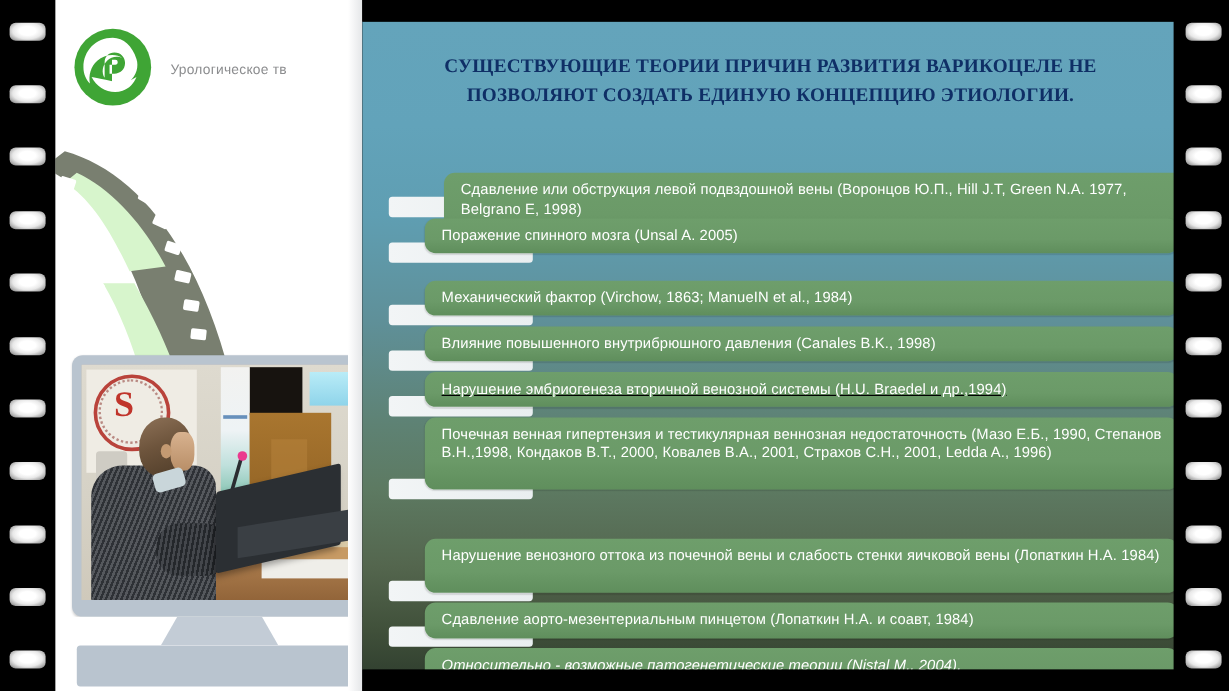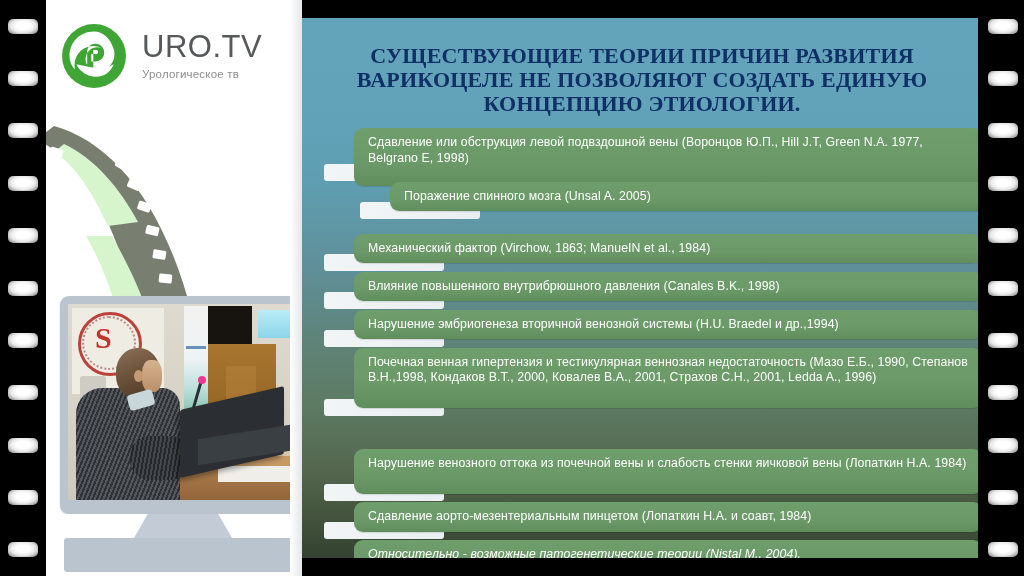--- a/index.html
+++ b/index.html
@@ -87,21 +87,21 @@
   .ph-nameplate{position:absolute;left:150px;top:162px;width:84px;height:16px;background:#efeee9;}
   .ph-sidebody{position:absolute;left:206px;top:136px;width:28px;height:28px;background:#d9c9a6;border-radius:6px;}
 
   
   .slide{position:absolute;left:302px;top:0;width:680px;height:576px;z-index:12;background:#000;}
   .slide-inner{position:absolute;left:0;top:18px;width:680px;height:540px;
       background:linear-gradient(to bottom,#64a4bb 0%,#62a3ba 16%,#5f9eb2 30%,#5f9099 46%,#5e8274 62%,#5d7a62 72%,#54664e 84%,#40503a 94%,#334231 100%);
       overflow:hidden;}
 
   .slide-title{position:absolute;left:34px;top:26px;width:612px;text-align:center;
-      font-family:"Liberation Serif",serif;font-weight:700;font-size:22px;line-height:24px;
+      font-family:"Liberation Serif",serif;font-weight:700;font-size:16px;line-height:24px;
       color:#0f2f66;letter-spacing:.2px;}
 
   .rows{position:absolute;left:0;top:110px;width:680px;}
   .row{position:relative;width:680px;}
   .tab{position:absolute;left:22px;width:120px;height:17px;border-radius:3px;
       background:linear-gradient(to right,#f2f5f6,#e9eef0);}
   .box{position:absolute;left:52px;width:628px;border-radius:9px;
       background:linear-gradient(to bottom,#6e9e6b,#6b9a68 60%,#5f8e5c 100%);
       box-shadow:0 1px 1px rgba(0,0,0,.12);
       box-sizing:border-box;padding:7px 12px 7px 14px;}
@@ -140,21 +140,20 @@
 
     <div class="logo-wrap">
       <div class="logo-mark">
         <svg viewBox="0 0 100 100" width="68" height="68" aria-hidden="true">
           <circle cx="50" cy="50" r="47" fill="#3fa535"></circle>
           <path d="M50 14 C29 14 14 30 14 50 C14 58 17 65 22 70 C20 60 23 49 31 42 C40 34 54 33 62 39 C56 36 48 37 43 42 C37 48 36 57 40 63 L40 44 C40 37 45 32 52 32 C60 32 65 38 65 45 C65 53 59 58 52 58 L46 58 L46 47 L53 47 C55 47 56 46 56 44 C56 42 55 41 53 41 L49 41 L49 70 C56 73 65 72 71 67 C79 60 82 49 79 40 C74 24 63 14 50 14 Z" fill="#ffffff"></path>
           <path d="M24 62 C31 76 47 84 62 79 C70 76 76 70 79 62 C70 68 58 70 48 67 C39 65 30 63 24 62 Z" fill="#ffffff"></path>
         </svg>
       </div>
       <div class="logo-text">
-        <span class="logo-title">URO.TV</span>
         <span class="logo-sub">Урологическое тв</span>
       </div>
     </div>
 
     <div class="film-graphic">
       <svg viewBox="0 0 210 200" width="210" height="200" aria-hidden="true">
         <path d="M12 8 C70 24 122 86 150 196 L96 196 C74 104 40 40 -6 22 Z" fill="#797f70"></path>
         <g fill="#d7f5cc">
           <path d="M22 26 C52 40 78 70 96 104 L66 108 C50 74 34 48 12 34 Z"></path>
           <path d="M70 118 C86 146 98 172 106 196 L76 196 C68 168 58 142 44 118 Z"></path>
@@ -220,45 +219,45 @@
 
     <div class="panel-edge"></div>
   </div>
 
   <div class="slide">
     <div class="slide-inner">
       <div class="slide-title">СУЩЕСТВУЮЩИЕ ТЕОРИИ  ПРИЧИН РАЗВИТИЯ ВАРИКОЦЕЛЕ НЕ ПОЗВОЛЯЮТ СОЗДАТЬ ЕДИНУЮ КОНЦЕПЦИЮ ЭТИОЛОГИИ.</div>
       <div class="rows" id="rows">
           <div class="row" style="height: 53.5px; position: relative;">
             <div class="tab" style="top: 35.5px;"></div>
-            <div class="box" style="top: 0px; height: 58px;">
+            <div class="box" style="top: 16px; height: 58px; margin-left: 16px;">
               <div class="box-txt">Сдавление или обструкция левой подвздошной вены (Воронцов Ю.П., Hill J.T, Green N.A. 1977, Belgrano E, 1998)</div>
             </div>
           </div>
-          <div class="row" style="height: 52px; position: relative; margin-left: 36px;">
+          <div class="row" style="height: 52px; position: relative;">
             <div class="tab" style="top: 20px;"></div>
             <div class="box" style="top: 0px; height: 29.5px;">
               <div class="box-txt">Поражение спинного мозга (Unsal A. 2005)</div>
             </div>
           </div>
           <div class="row" style="height: 38px; position: relative;">
             <div class="tab" style="top: 20px;"></div>
             <div class="box" style="top: 0px; height: 29.5px;">
               <div class="box-txt">Механический фактор (Virchow, 1863; ManueIN et al., 1984)</div>
             </div>
           </div>
           <div class="row" style="height: 38px; position: relative;">
             <div class="tab" style="top: 20px;"></div>
             <div class="box" style="top: 0px; height: 29.5px;">
               <div class="box-txt">Влияние повышенного внутрибрюшного давления (Canales B.K., 1998)</div>
             </div>
           </div>
           <div class="row" style="height: 38px; position: relative;">
             <div class="tab" style="top: 20px;"></div>
-            <div class="box" style="top: 0px; height: 29.5px;">
+            <div class="box" style="top: 0px; height: 29.5px; text-decoration: underline;">
               <div class="box-txt">Нарушение эмбриогенеза вторичной венозной системы (H.U. Braedel и др.,1994)</div>
             </div>
           </div>
           <div class="row" style="height: 69px; position: relative;">
             <div class="tab" style="top: 51px;"></div>
             <div class="box" style="top: 0px; height: 60.5px;">
               <div class="box-txt">Почечная венная гипертензия и тестикулярная веннозная недостаточность (Мазо Е.Б., 1990, Степанов  В.Н.,1998,  Кондаков В.Т., 2000, Ковалев В.А., 2001, Страхов С.Н., 2001, Ledda A., 1996)</div>
             </div>
           </div>
           <div class="row" style="height: 53.5px; position: relative; margin-top: 32px;">

